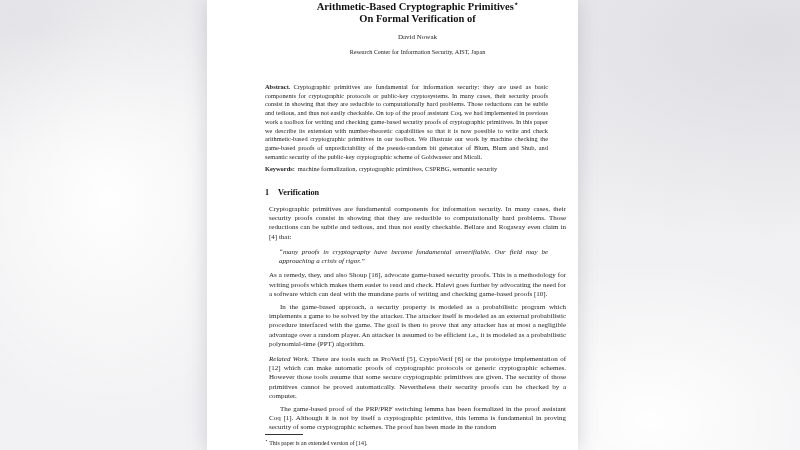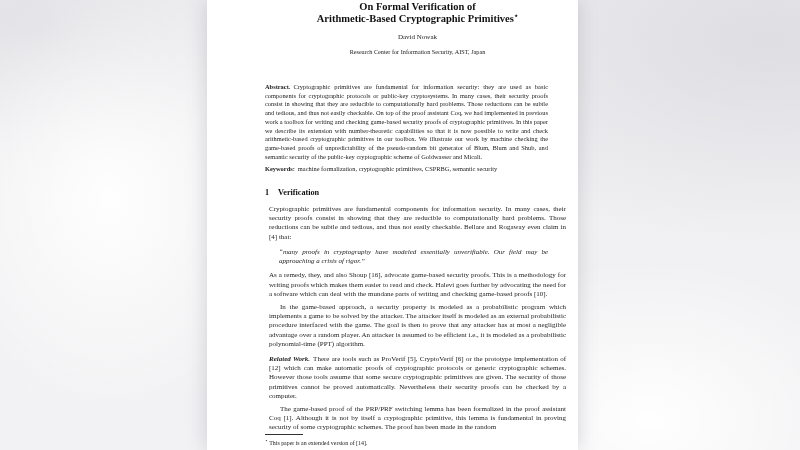--- a/index.html
+++ b/index.html
@@ -31,21 +31,21 @@
   .content-block{position:absolute;left:58px;width:305px;color:#1c1c1c;}
   .head-block{top:1px;text-align:center;}
   .title{font-size:10.5px;font-weight:bold;line-height:12px;color:#111;}
   .title sup{font-size:7px;line-height:0;}
   .author{font-size:7px;margin-top:8px;}
   .affil{font-size:6.2px;margin-top:7px;color:#222;}
   .abstract-block{top:83px;width:283px;}
   .abstract-text{font-size:6.4px;line-height:8.7px;text-align:justify;}
   .keywords{font-size:6.4px;line-height:8.7px;margin-top:4px;text-align:left;}
   .b{font-weight:bold;}
-  .i{font-style:italic;font-weight:bold;}
+  .i{font-style:italic;}
   .lbl{margin-right:3px;}
   .section-block{top:188px;}
   .sec-head{font-size:8.2px;font-weight:bold;line-height:10px;color:#111;}
   .sec-head .num{margin-right:9px;}
   .para{font-size:7px;line-height:9.2px;text-align:justify;margin:4px;}
   .p1{margin-top:7px;}
   .quote{font-style:italic;font-size:7px;line-height:9.3px;margin:6px 22px 0 14px;text-align:justify;}
   .p2{margin-top:5px;}
   .indent{text-indent:11px;}
   .related{margin-top:6px;}
@@ -59,42 +59,42 @@
 <body>
 
 <div class="frame">
 
   <div class="stamp">arXiv:0904.1110v1  [cs.CR]  7 Apr 2009</div>
 
   <div class="page">
 
     <div class="content-block head-block">
       <div class="title">
+        <div><span>Arithmetic-Based Cryptographic Primitives</span><sup>⋆</sup></div>
         <div>On Formal Verification of</div>
-        <div><span>Arithmetic-Based Cryptographic Primitives</span><sup>⋆</sup></div>
       </div>
       <div class="author">David Nowak</div>
       <div class="affil">Research Center for Information Security, AIST, Japan</div>
     </div>
 
     <div class="content-block abstract-block">
       <div class="abstract-text">
         <span class="b lbl">Abstract.</span><span>Cryptographic primitives are fundamental for information security: they are used as basic components for cryptographic protocols or public-key cryptosystems. In many cases, their security proofs consist in showing that they are reducible to computationally hard problems. Those reductions can be subtle and tedious, and thus not easily checkable. On top of the proof assistant Coq, we had implemented in previous work a toolbox for writing and checking game-based security proofs of cryptographic primitives. In this paper we describe its extension with number-theoretic capabilities so that it is now possible to write and check arithmetic-based cryptographic primitives in our toolbox. We illustrate our work by machine checking the game-based proofs of unpredictability of the pseudo-random bit generator of Blum, Blum and Shub, and semantic security of the public-key cryptographic scheme of Goldwasser and Micali.</span>
       </div>
       <div class="keywords">
         <span class="b lbl">Keywords:</span><span>machine formalization, cryptographic primitives, CSPRBG, semantic security</span>
       </div>
     </div>
 
     <div class="content-block section-block">
       <div class="sec-head">
         <span class="num">1</span><span>Verification</span>
       </div>
       <p class="para p1">Cryptographic primitives are fundamental components for information security. In many cases, their security proofs consist in showing that they are reducible to computationally hard problems. Those reductions can be subtle and tedious, and thus not easily checkable. Bellare and Rogaway even claim in [4] that:</p>
-      <p class="quote">“many proofs in cryptography have modeled essentially unverifiable. Our field may be approaching a crisis of rigor.”</p>
+      <p class="quote">“many proofs in cryptography have become fundamental unverifiable. Our field may be approaching a crisis of rigor.”</p>
       <p class="para p2">As a remedy, they, and also Shoup [16], advocate game-based security proofs. This is a methodology for writing proofs which makes them easier to read and check. Halevi goes further by advocating the need for a software which can deal with the mundane parts of writing and checking game-based proofs [10].</p>
       <p class="para indent">In the game-based approach, a security property is modeled as a probabilistic program which implements a game to be solved by the attacker. The attacker itself is modeled as an external probabilistic procedure interfaced with the game. The goal is then to prove that any attacker has at most a negligible advantage over a random player. An attacker is assumed to be efficient i.e., it is modeled as a probabilistic polynomial-time (PPT) algorithm.</p>
       <p class="para related">
         <span class="i lbl">Related Work.</span><span>There are tools such as ProVerif [5], CryptoVerif [6] or the prototype implementation of [12] which can make automatic proofs of cryptographic protocols or generic cryptographic schemes. However those tools assume that some secure cryptographic primitives are given. The security of those primitives cannot be proved automatically. Nevertheless their security proofs can be checked by a computer.</span>
       </p>
       <p class="para indent p5">The game-based proof of the PRP/PRF switching lemma has been formalized in the proof assistant Coq [1]. Although it is not by itself a cryptographic primitive, this lemma is fundamental in proving security of some cryptographic schemes. The proof has been made in the random</p>
     </div>
 
     <div class="content-block footnote-block">
       <span class="fn-rule"></span>

